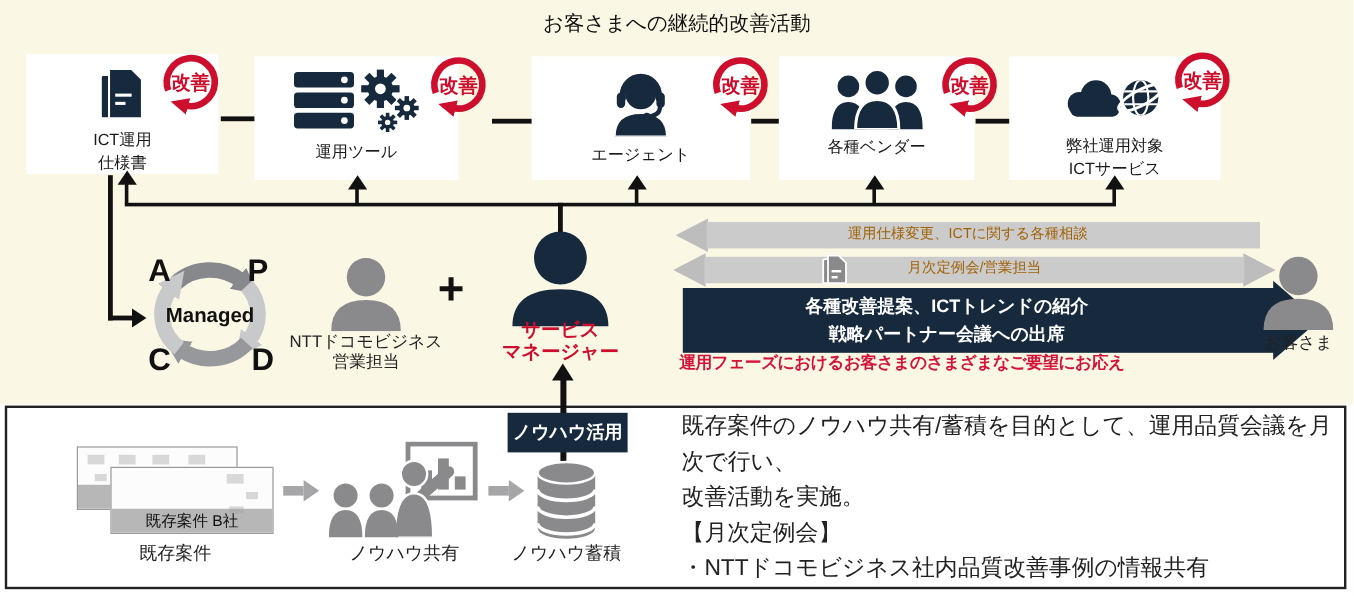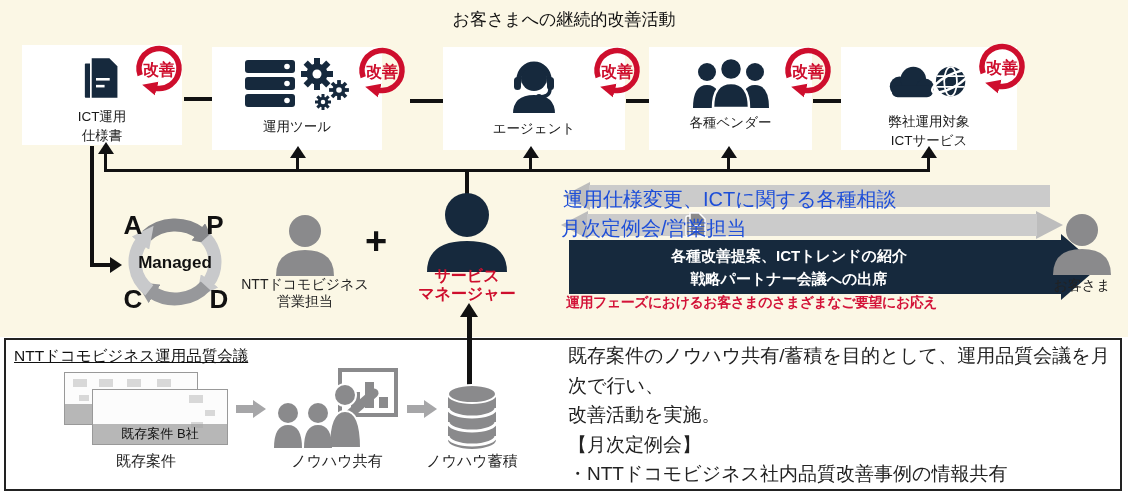--- a/index.html
+++ b/index.html
@@ -29,21 +29,21 @@
              font-size:38px;font-weight:bold;color:#111;}
   .sm-label{position:absolute;left:398px;top:267px;width:138px;text-align:center;font-weight:bold;
             font-size:16px;line-height:18px;white-space:pre-line;color:#CE0E2D;}
   
   .garrow{position:absolute;}
   .gbody{position:absolute;background:#CBCBCB;}
   .gtri-left{position:absolute;width:0;height:0;border-top:14px solid transparent;
              border-bottom:14px solid transparent;border-right:27px solid #BDBDBD;}
   .gtri-right{position:absolute;width:0;height:0;border-top:14px solid transparent;
               border-bottom:14px solid transparent;border-left:27px solid #BDBDBD;}
-  .gtext{position:absolute;left:0;width:100%;text-align:left;font-size:20px;color:#1d4ed8;}
+  .gtext{position:absolute;left:0;width:100%;text-align:center;font-size:12px;color:#a16207;}
   .navy-body{position:absolute;background:#16293D;}
   .ntri-right{position:absolute;width:0;height:0;border-top:33px solid transparent;
               border-bottom:33px solid transparent;border-left:38px solid #16293D;}
   .ntext{position:absolute;left:0;top:4px;width:440px;text-align:center;color:#fff;
          font-weight:bold;font-size:15px;line-height:23px;}
   .slogan{position:absolute;left:566px;top:294px;width:480px;font-weight:bold;font-size:14px;
           letter-spacing:-0.5px;color:#D31338;font-family:Liberation Mono, monospace;}
   
   .panel{position:absolute;left:4px;top:338px;width:1118px;height:153px;background:#fff;
          border:2px solid #222;box-sizing:border-box;}
@@ -296,21 +296,20 @@
 
   <div class="slogan">運用フェーズにおけるお客さまのさまざまなご要望にお応え</div>
 
   <svg width="70" height="62" viewBox="0 0 70 62" style="position:absolute;left:1047px;top:213px;">
     <circle cx="35" cy="17" r="16" fill="#8A8A8C"></circle>
     <path d="M6 62 Q6 36 35 36 Q64 36 64 62 Z" fill="#8A8A8C"></path>
   </svg>
   <div class="person-label" style="left:1040px;top:277px;width:84px;">お客さま</div>
 
   <div class="panel"></div>
-  <div class="panel-title">NTTドコモビジネス運用品質会議</div>
 
   <div class="thumb" style="left:64px;top:372px;width:134px;height:53px;">
     <div class="mini" style="left:8px;top:6px;width:14px;height:8px;"></div>
     <div class="mini" style="left:34px;top:6px;width:14px;height:8px;"></div>
     <div class="mini" style="left:62px;top:6px;width:14px;height:8px;"></div>
     <div class="mini" style="left:92px;top:6px;width:14px;height:8px;"></div>
     <div class="mini" style="left:14px;top:22px;width:10px;height:6px;"></div>
     <div class="mini" style="left:44px;top:22px;width:10px;height:6px;"></div>
     <div class="mini" style="left:78px;top:22px;width:10px;height:6px;"></div>
     <div class="thumb-band">既存案件 A社</div>
@@ -349,20 +348,23 @@
   </svg>
   <div class="blabel" style="left:277px;top:452px;width:120px;">ノウハウ共有</div>
 
   <div>
     <div class="sbody" style="left:407px;top:405px;width:17px;height:8px;"></div>
     <div class="stri" style="left:424px;top:400px;"></div>
   </div>
 
   <div class="stem" style="left:467px;top:316px;width:5px;height:74px;"></div>
   <div class="tri-up" style="left:460px;top:303px;border-left-width:9px;border-right-width:9px;border-bottom-width:14px;"></div>
+  <div class="use-box">
+    <span>ノウハウ活用</span>
+  </div>
 
   <svg width="58" height="70" viewBox="0 0 58 70" style="position:absolute;left:443px;top:382px;">
     <path d="M5 12 v46 a24 9 0 0 0 48 0 V12 Z" fill="#8A8A8C"></path>
     <ellipse cx="29" cy="12" rx="24" ry="9" fill="#8A8A8C" stroke="#fff" stroke-width="2"></ellipse>
     <path d="M5 26 a24 9 0 0 0 48 0" stroke="#fff" stroke-width="3" fill="none"></path>
     <path d="M5 40 a24 9 0 0 0 48 0" stroke="#fff" stroke-width="3" fill="none"></path>
     <path d="M5 54 a24 9 0 0 0 48 0" stroke="#fff" stroke-width="3" fill="none"></path>
   </svg>
   <div class="blabel" style="left:412px;top:452px;width:120px;">ノウハウ蓄積</div>
 

